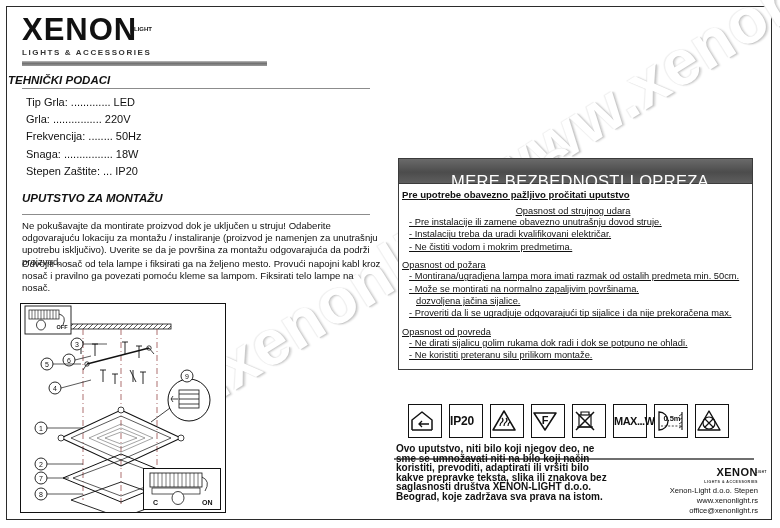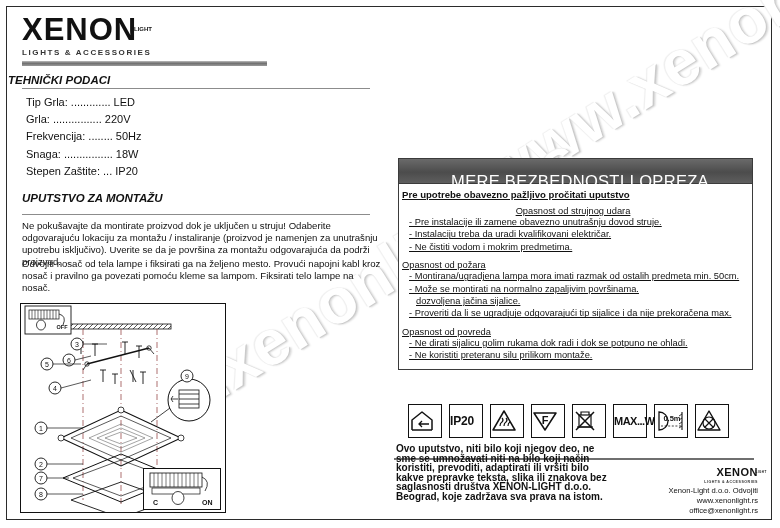--- a/index.html
+++ b/index.html
@@ -349,18 +349,18 @@
   </div>
 
   <div class="foot-rule"></div>
   <div class="legal">Ovo uputstvo, niti bilo koji njegov deo, ne sme se umnožavati niti na bilo koji način koristiti, prevoditi, adaptirati ili vršiti bilo kakve prepravke teksta, slika ili znakova bez saglasnosti društva XENON-LIGHT d.o.o. Beograd, koje zadržava sva prava na istom.</div>
   <div class="contact">
     <div class="c-logo">
       <span>XENON</span>
       <span class="o-mark">LIGHT</span>
     </div>
     <div class="c-sub">LIGHTS &amp; ACCESSORIES</div>
-    <div class="c-line">Xenon-Light d.o.o. Odvojiti</div>
+    <div class="c-line">Xenon-Light d.o.o. Stepen</div>
     <div class="c-line">www.xenonlight.rs</div>
     <div class="c-line">office@xenonlight.rs</div>
   </div>
 
 </div>
 
 </body></html>

